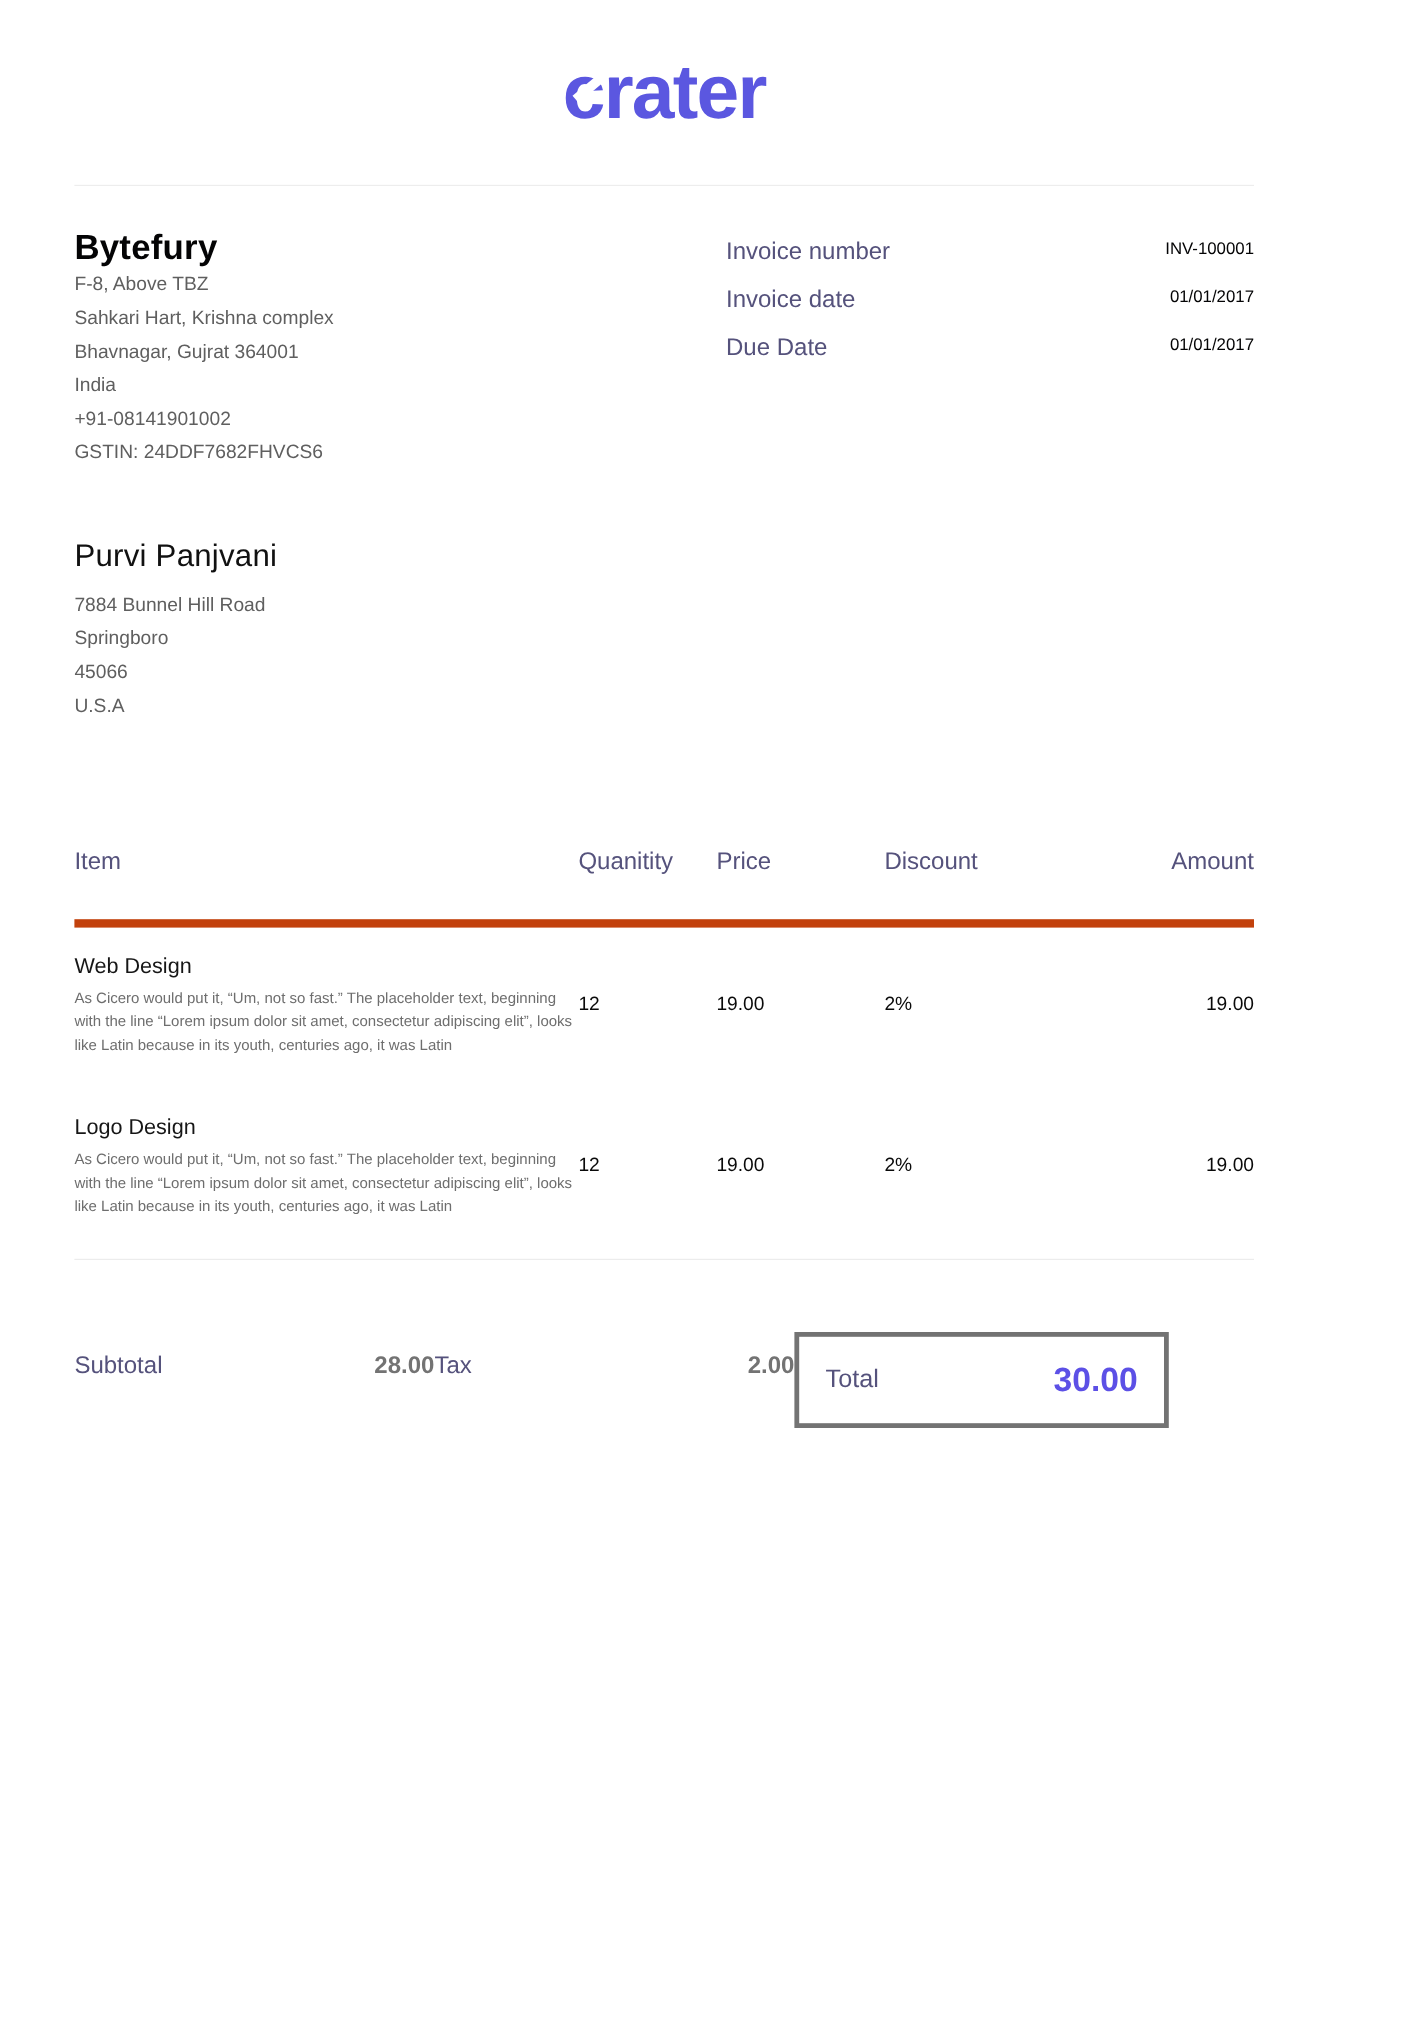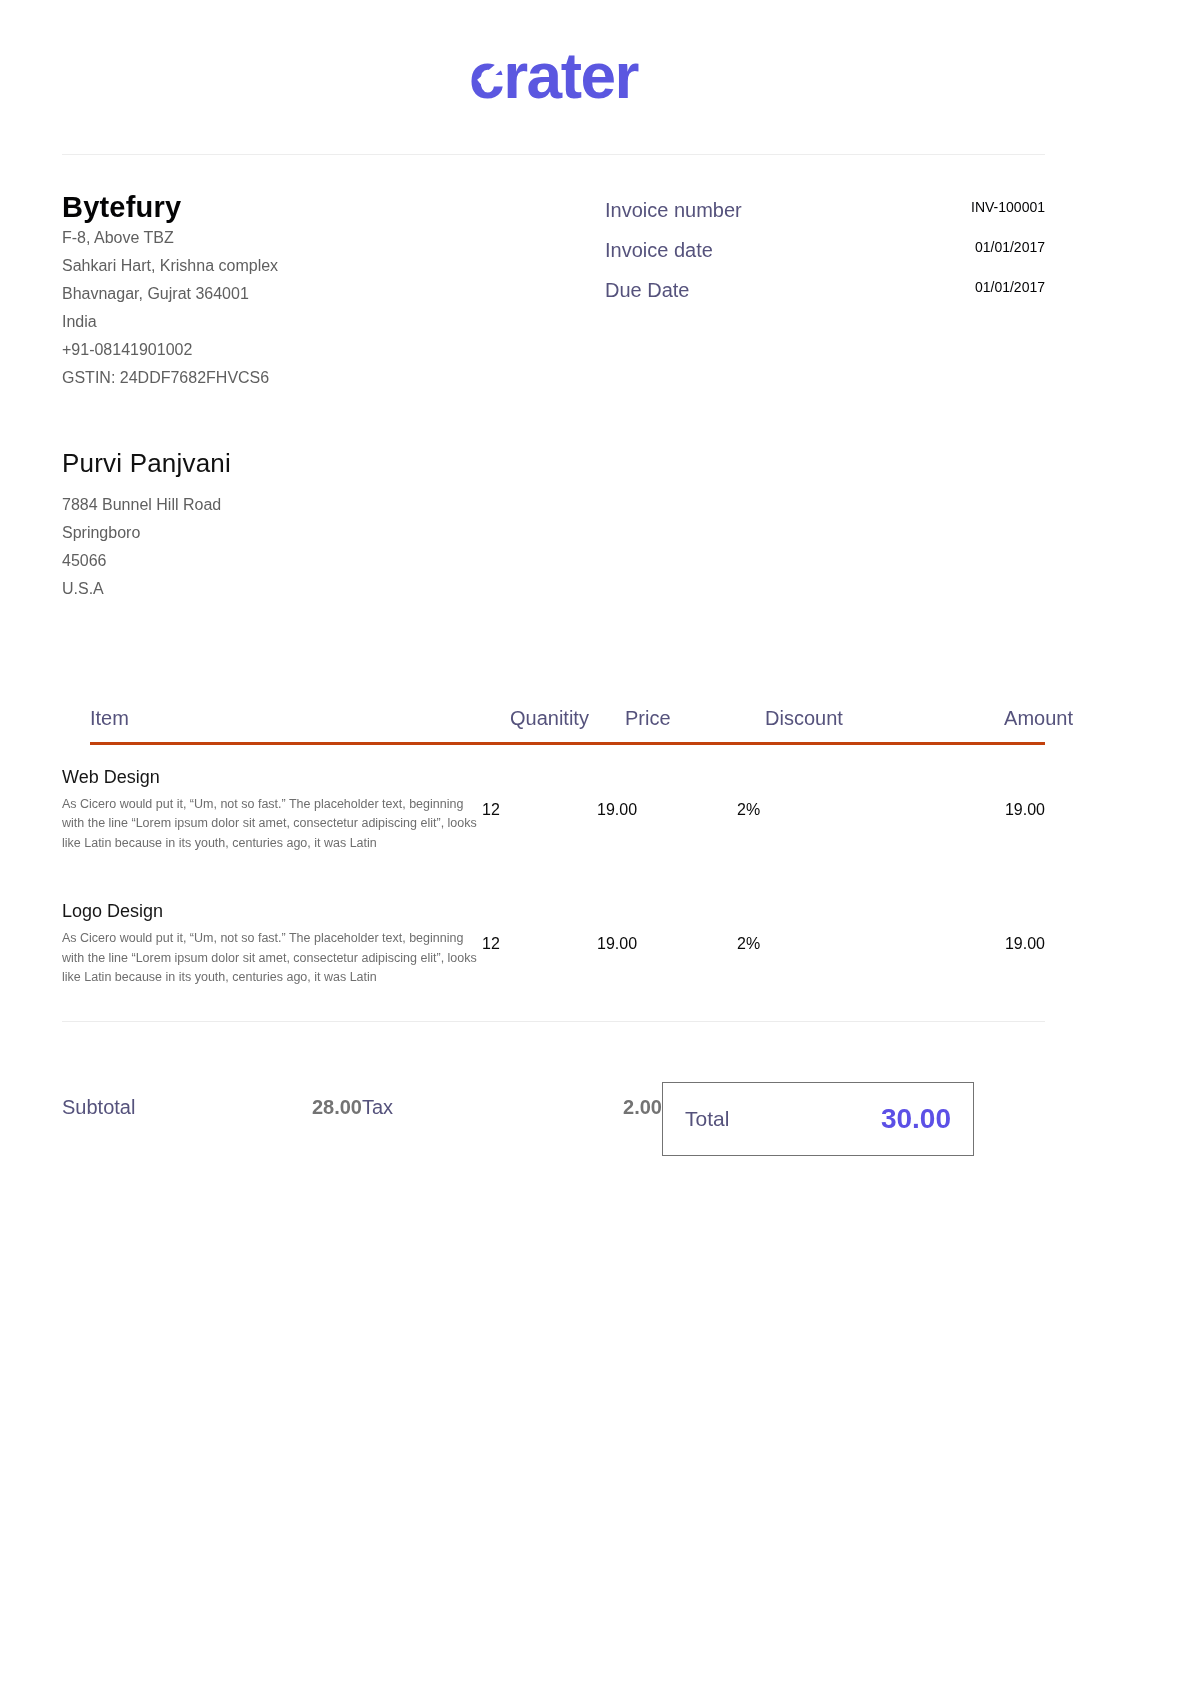--- a/index.html
+++ b/index.html
@@ -33,36 +33,36 @@
 
   
   .billto { margin-top:56px; }
   .to-prefix { font-size:19px; color:#2b2b2b; margin-bottom:8px; }
   .billto-name { font-size:26px; font-weight:400; color:#111; letter-spacing:0.2px; }
   .billto .addr { margin-top:12px; }
 
   
   .items { margin-top:104px; }
   .grid { display:grid; grid-template-columns:420px 115px 140px 160px 148px; align-items:center; }
-  .thead { padding-bottom:12px; border-bottom:3px solid #c2410c;margin-left:28px; }
+  .thead { padding-bottom:36px; border-bottom:7px solid #c2410c; }
   .th { font-size:20px; color:#55527C; }
   .col-c { text-align:left; }
   .col-r { text-align:right; }
   .trow { padding:22px 0 26px; align-items:center; }
   .item-name { font-size:18px; color:#161616; margin-bottom:7px; }
   .item-desc { font-size:12.5px; color:#6e6e6e; line-height:1.55; max-width:420px; }
   .num { font-size:16px; color:#0a0a0a; }
   .items-divider { border:none; border-top:1px solid #ececec; margin-top:8px; }
 
   
   .totals { display:flex; flex-direction:row; align-items:center; margin-top:36px; }
   .tot-row { width:300px; display:flex; justify-content:space-between; padding:11px 0; }
   .tot-label { font-size:20px; color:#55527C; }
   .tot-value { font-size:20px; font-weight:600; color:#737373; }
-  .total-box { width:312px; border:1px solid #737373; padding:20px 22px;
+  .total-box { width:312px; border:4px solid #737373; padding:20px 22px;
     display:flex; justify-content:space-between; align-items:center; margin-top:24px; }
   .total-label { font-size:21px; color:#55527C; }
   .total-value { font-size:28px; font-weight:700; color:#5C50E6; }
 </style>
 </head>
 <body>
 
 <div class="page">
 
   <header class="logo-row">

